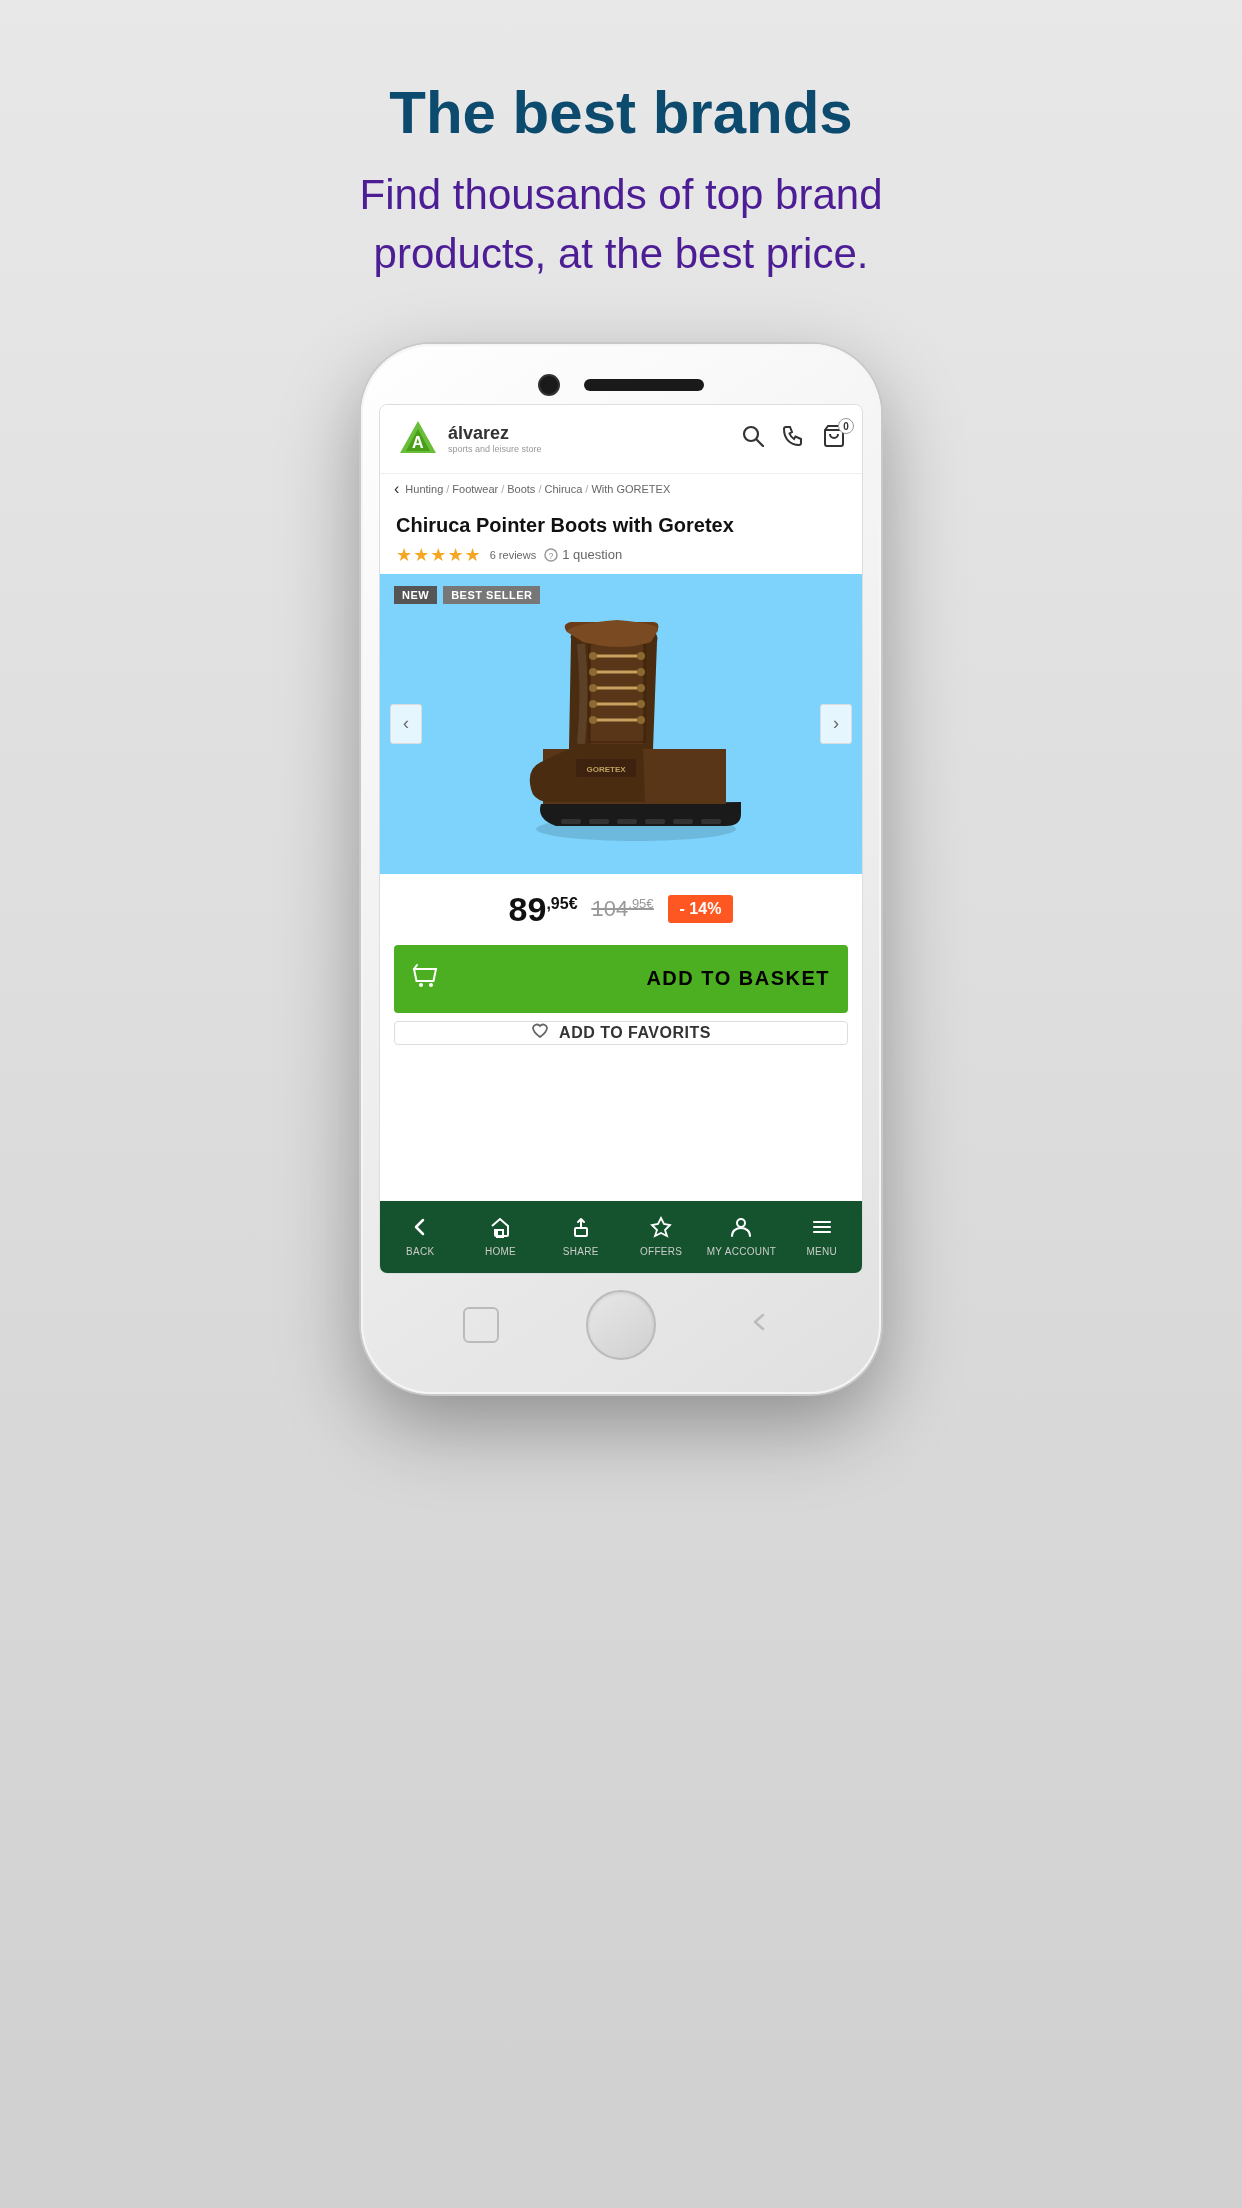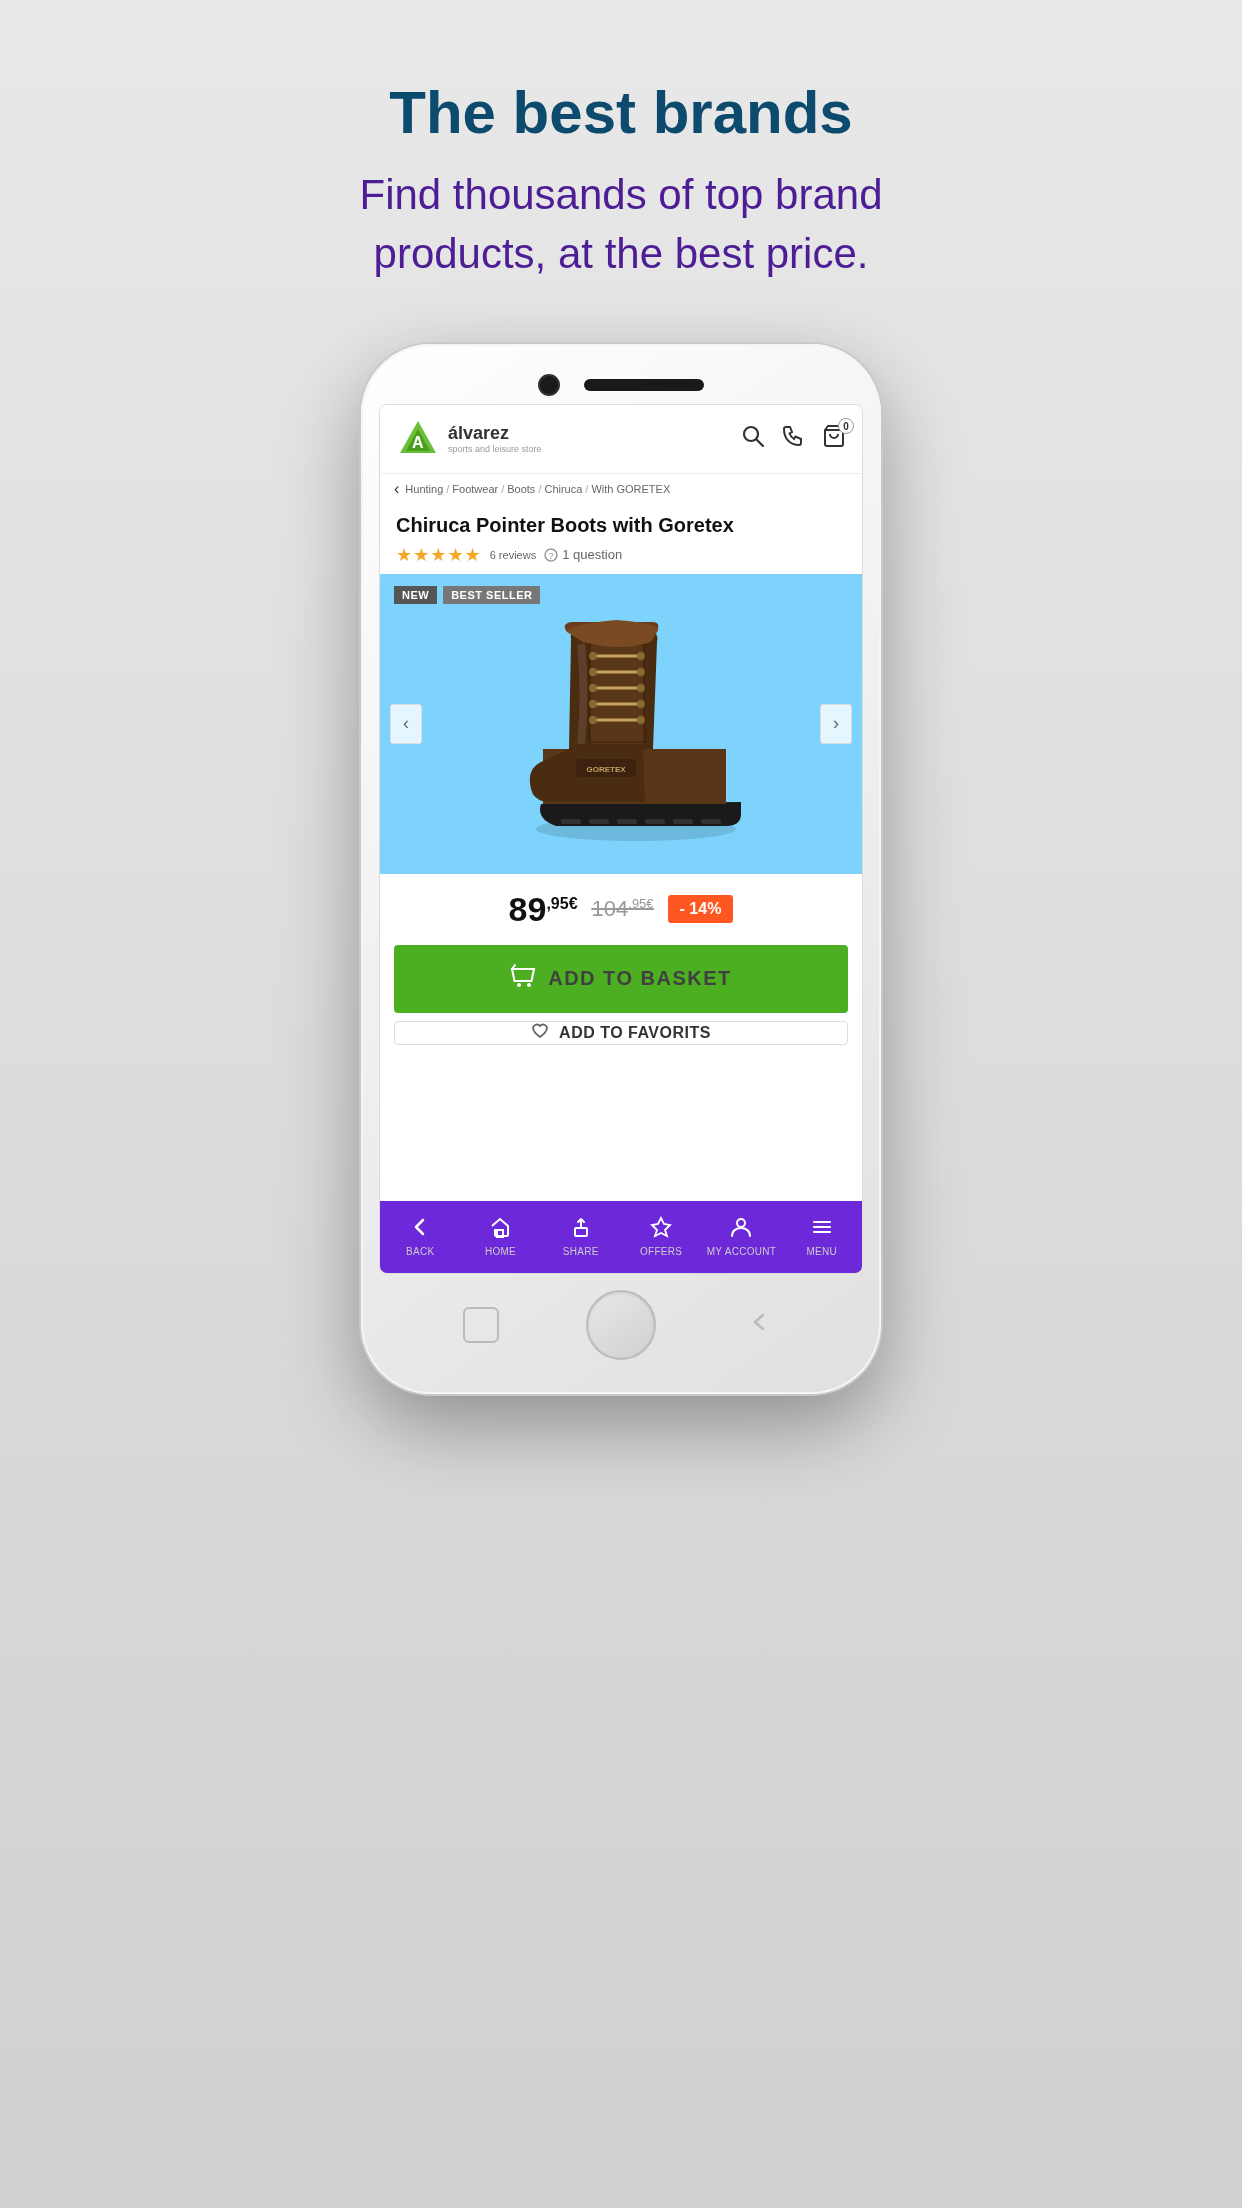--- a/index.html
+++ b/index.html
@@ -319,31 +319,31 @@
     }
 
     
     .cta-area {
       padding: 0 14px 8px;
     }
 
     .btn-add-basket {
       width: 100%;
       background: #4caf22;
-      color: #404040;
+      color: #000000;
       border: none;
       border-radius: 4px;
       padding: 18px;
       font-size: 20px;
       font-weight: 800;
       letter-spacing: 1.5px;
       cursor: pointer;
       display: flex;
       align-items: center;
-      justify-content: center;
+      justify-content: space-between;
       gap: 12px;
       text-transform: uppercase;
     }
 
     .btn-cart-icon {
       font-size: 22px;
     }
 
     .btn-add-favorites {
       width: 100%;
@@ -358,21 +358,21 @@
       display: flex;
       align-items: center;
       justify-content: center;
       gap: 10px;
       margin-top: 8px;
       letter-spacing: 0.5px;
     }
 
     
     .bottom-nav {
-      background: #6d28d9;
+      background: #14532d;
       display: flex;
       align-items: stretch;
       flex-shrink: 0;
       height: 72px;
     }
 
     .nav-item {
       flex: 1;
       display: flex;
       flex-direction: column;

